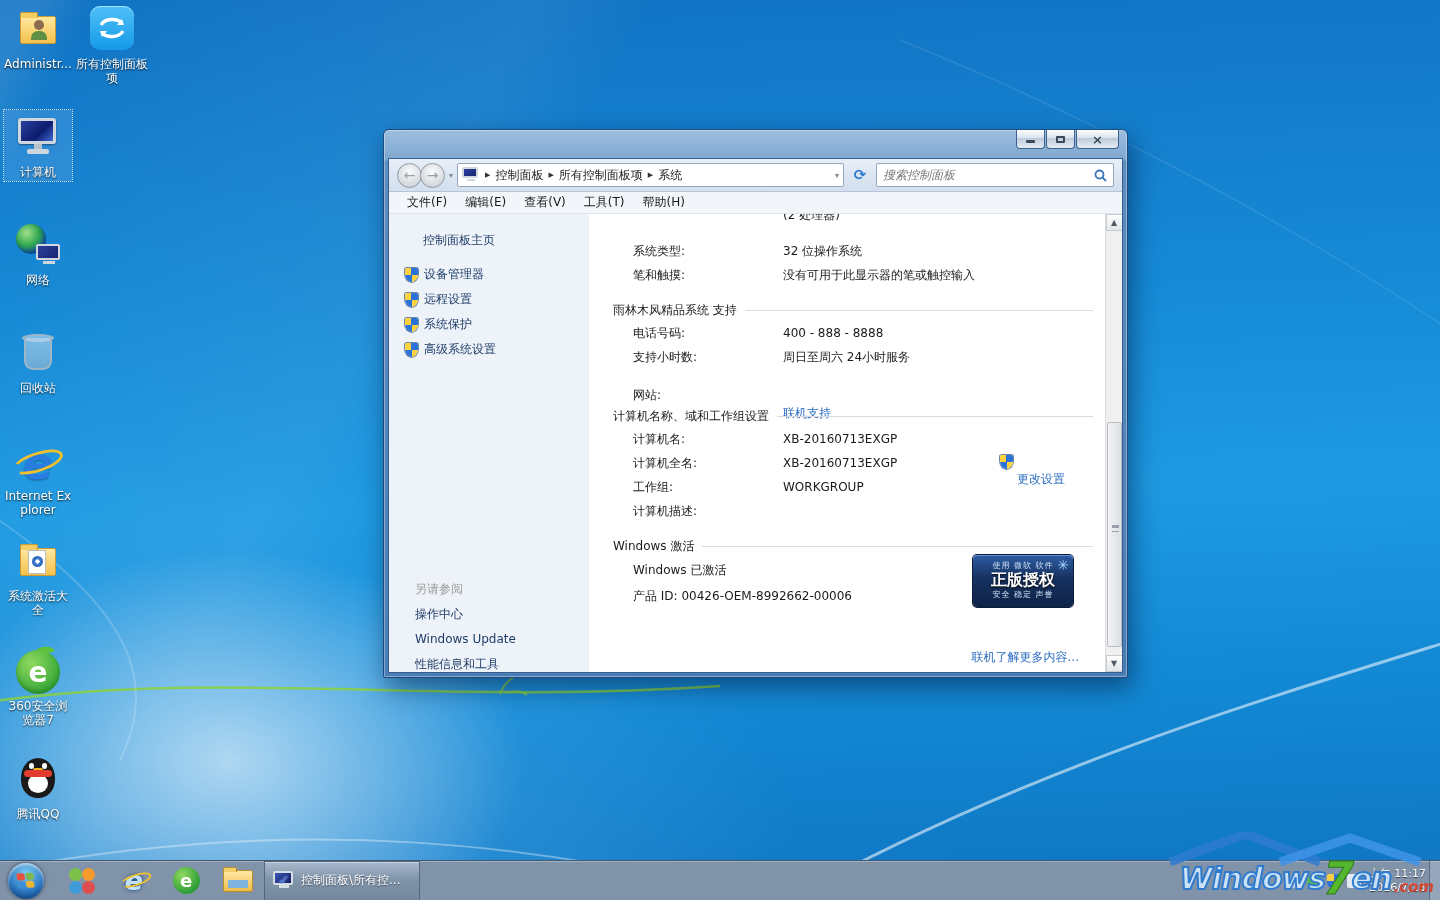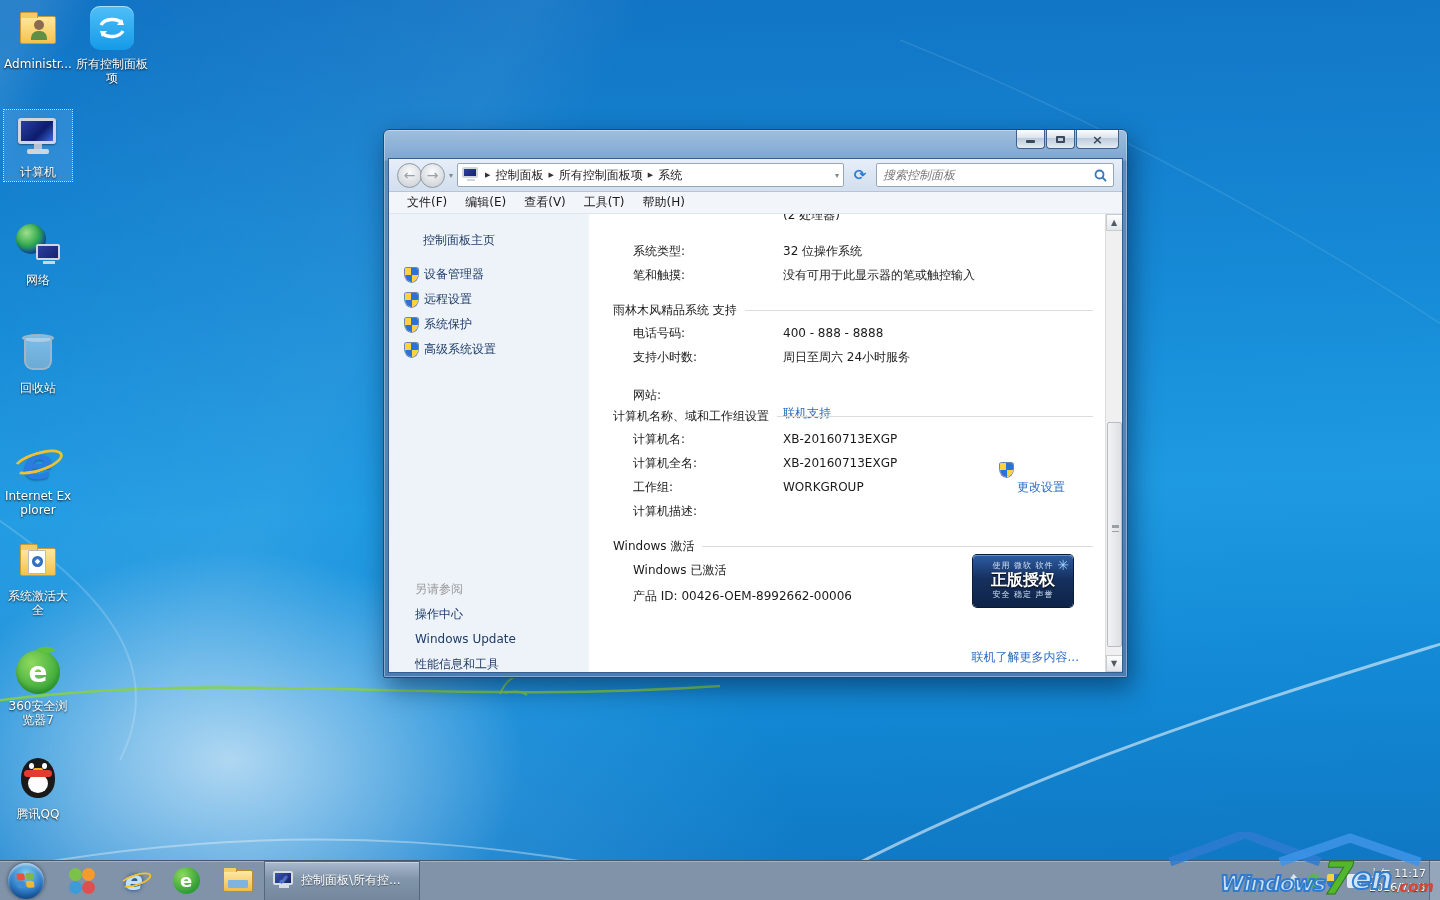--- a/index.html
+++ b/index.html
@@ -85,21 +85,21 @@
   .sb-bottom .lnk { color:#1f3c67; height:25px; line-height:25px; cursor:pointer; }
   .main { flex:1; background:#fff; padding:0 12px 0 24px; font-size:12px; color:#1a1a1a; position:relative; overflow:hidden; }
   .clip-line { margin:-7px 0 0 170px; height:18px; overflow:hidden; }
   .specs { margin-top:14px; }
   .row { display:grid; grid-template-columns:150px 1fr; margin-left:20px; height:24px; align-items:center; }
   .sect { display:flex; align-items:center; margin-top:12px; height:22px; }
   .sect .t { white-space:nowrap; }
   .sect .ln { flex:1; height:1px; background:#dcdcdc; margin-left:8px; }
   a.blue { color:#2a6cc0; text-decoration:none; cursor:pointer;margin-top:36px; }
   .comp-sect { position:relative; }
-  .chg { position:absolute; right:28px; top:38px; display:flex; align-items:center; gap:4px; }
+  .chg { position:absolute; right:28px; top:30px; display:flex; align-items:center; gap:4px; }
   .act-sect { position:relative; height:120px; }
   .badge { position:absolute; right:20px; top:20px; width:100px; height:52px; border-radius:4px; cursor:pointer;
     background:linear-gradient(#2d5ca4,#16315f 45%,#0e2347); box-shadow:0 0 0 1px #0a1c38, inset 0 1px 0 rgba(140,180,240,.6); color:#cfe0f5; text-align:center; padding-top:5px; }
   .badge .l1 { font-size:8px; letter-spacing:1px; }
   .badge .l2 { font-size:16px; font-weight:bold; color:#fff; line-height:18px; text-shadow:0 1px 2px #000; }
   .badge .l3 { font-size:8px; letter-spacing:1px; }
   .badge .star { position:absolute; right:4px; top:2px; color:#9fd0ff; font-size:14px; }
   .morelink { position:absolute; right:14px; top:78px; font-size:12px; }
   .vscroll { width:17px; background:#f0f0f0; border-left:1px solid #dcdcdc; display:flex; flex-direction:column; align-items:center; }
   .varrow { width:17px; height:17px; background:linear-gradient(#fdfdfd,#e3e6ea); border:1px solid #c8ccd2; font-size:8px; color:#505a64; display:flex; align-items:center; justify-content:center; cursor:pointer; }
@@ -140,21 +140,21 @@
   .ticon.grn { background:#57b847; border-radius:50%; }
   .ticon.ylw { background:conic-gradient(#2a71d8 0 25%, #ffd23e 0 50%, #2a71d8 0 75%, #ffd23e 0 100%); border-radius:2px 2px 6px 6px; }
   .ticon.wht { background:#e8eef5; }
   .clock { color:#fff; font-size:11px; text-align:center; line-height:14px; text-shadow:0 1px 1px rgba(0,0,0,.6); cursor:pointer; }
   .showdesk { position:absolute; right:0; top:0; width:11px; height:40px; background:rgba(210,225,240,.25); border-left:1px solid #5d7088; cursor:pointer; }
 
   
   #wm { position:absolute; right:6px; bottom:-2px; width:300px; height:62px; pointer-events:none; opacity:.96; }
   #wm .roof { position:absolute; left:6px; top:-8px; }
   #wm .txt { position:absolute; left:0; bottom:6px; width:100%; display:flex; align-items:flex-end; justify-content:flex-end; font-weight:bold; font-style:italic; }
-  #wm .w1 { font-size:22px; color:#cfe6fa; -webkit-text-stroke:2px #2e7bd0; letter-spacing:-1px; }
+  #wm .w1 { font-size:30px; color:#cfe6fa; -webkit-text-stroke:2px #2e7bd0; letter-spacing:-1px; }
   #wm .w2 { font-size:44px; color:#52b829; -webkit-text-stroke:1px #2a7a14; line-height:.8; margin:0 -2px; }
   #wm .w3 { font-size:30px; color:#cfe6fa; -webkit-text-stroke:2px #2e7bd0; letter-spacing:-1px; }
   #wm .w4 { font-size:15px; color:#d2452f; font-style:italic; margin-left:2px; }
 </style>
 </head>
 <body>
 
 <div id="desktop">
   <svg class="bg" width="1440" height="900" viewBox="0 0 1440 900">
     <path d="M -20 703 C 220 668 430 706 720 686" stroke="#8ad140" stroke-width="2.5" fill="none" opacity=".85"></path>

